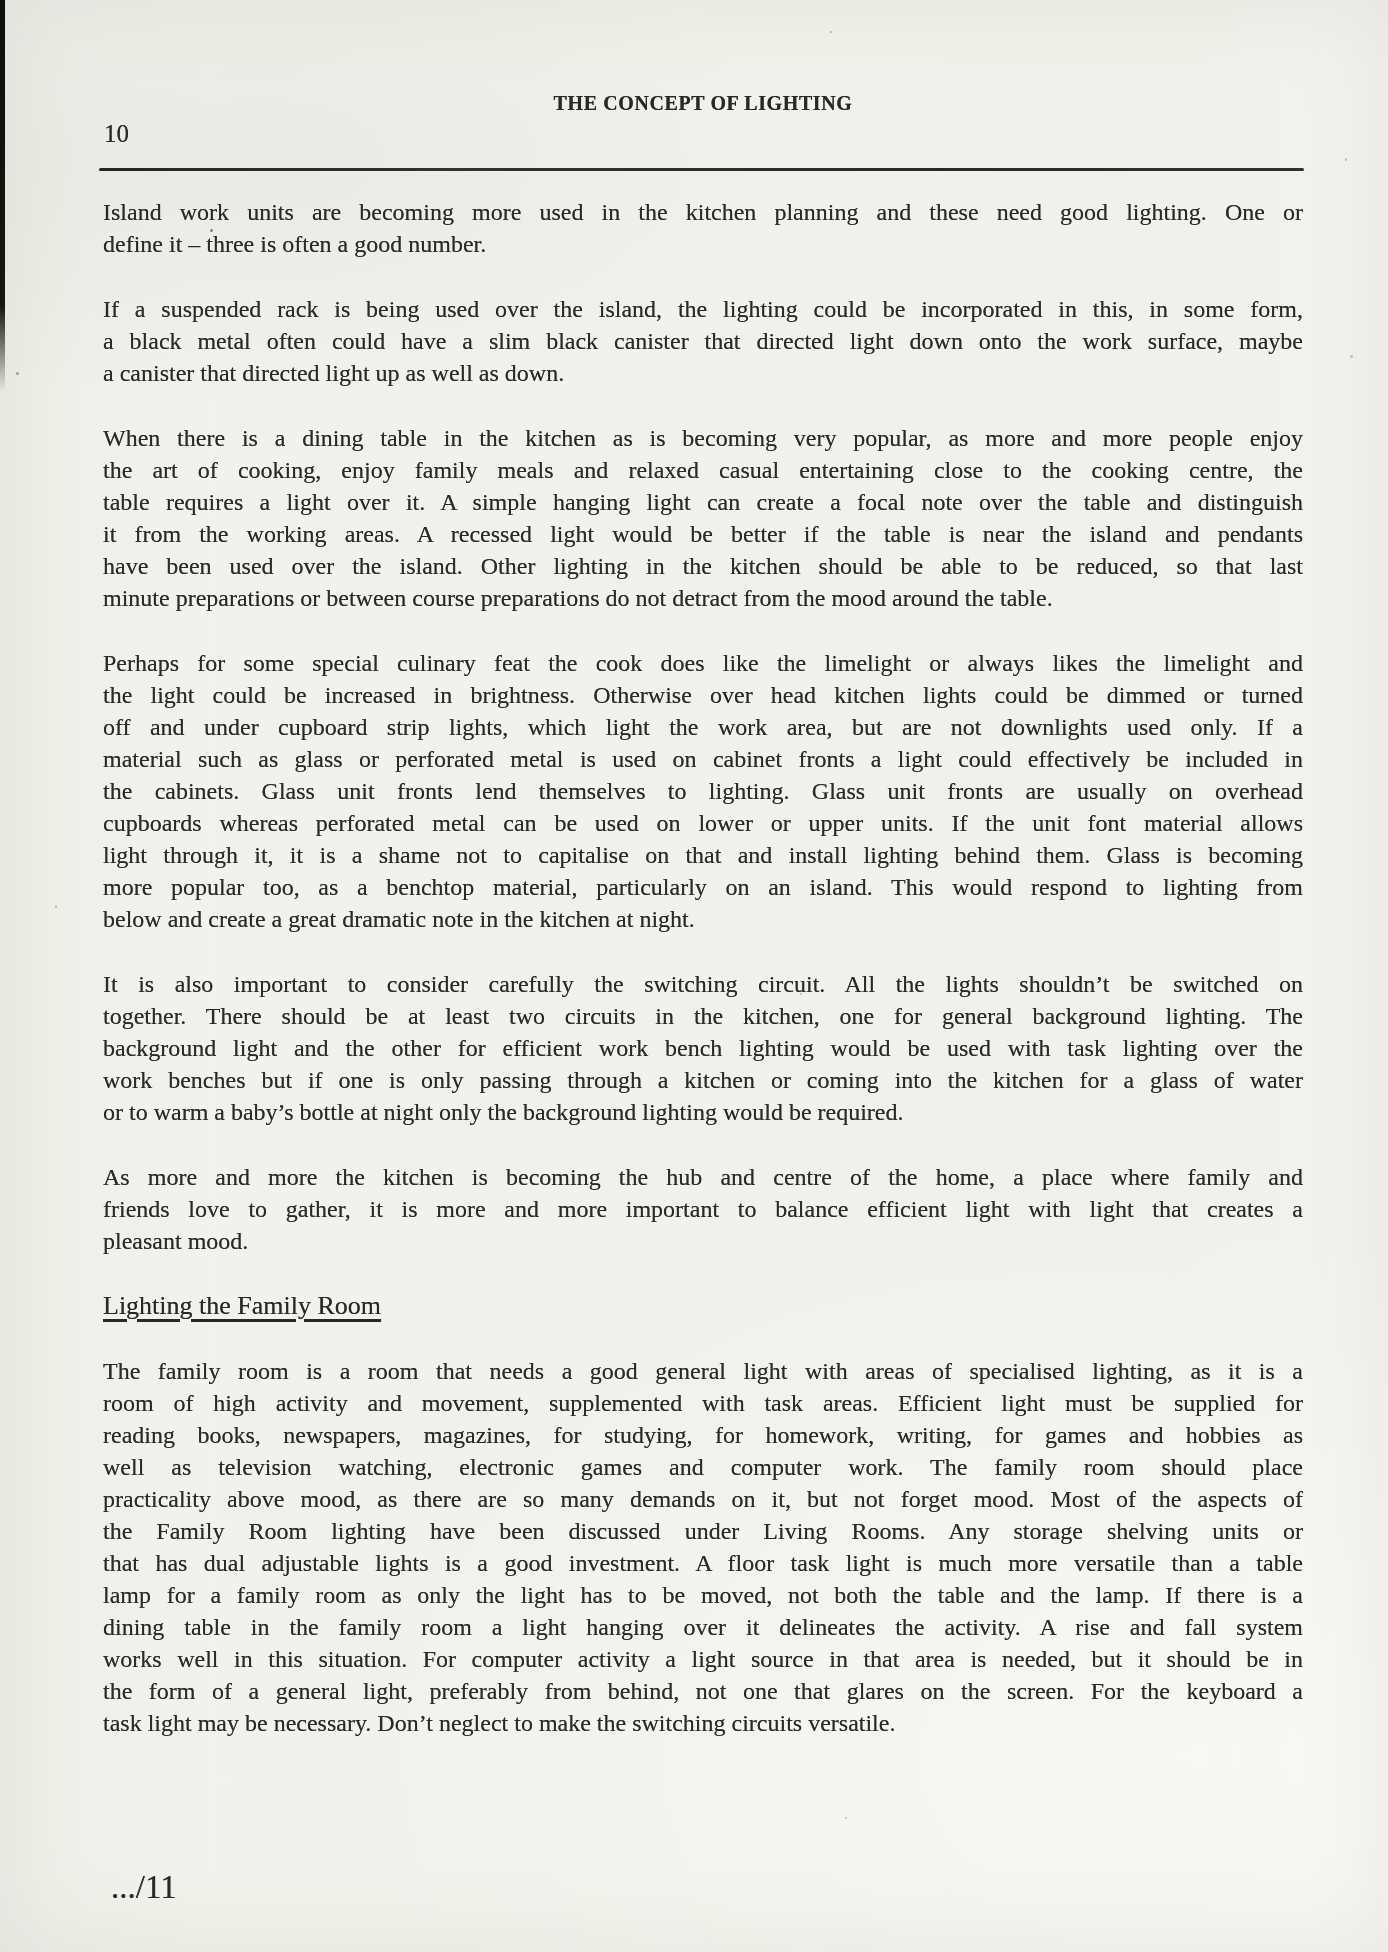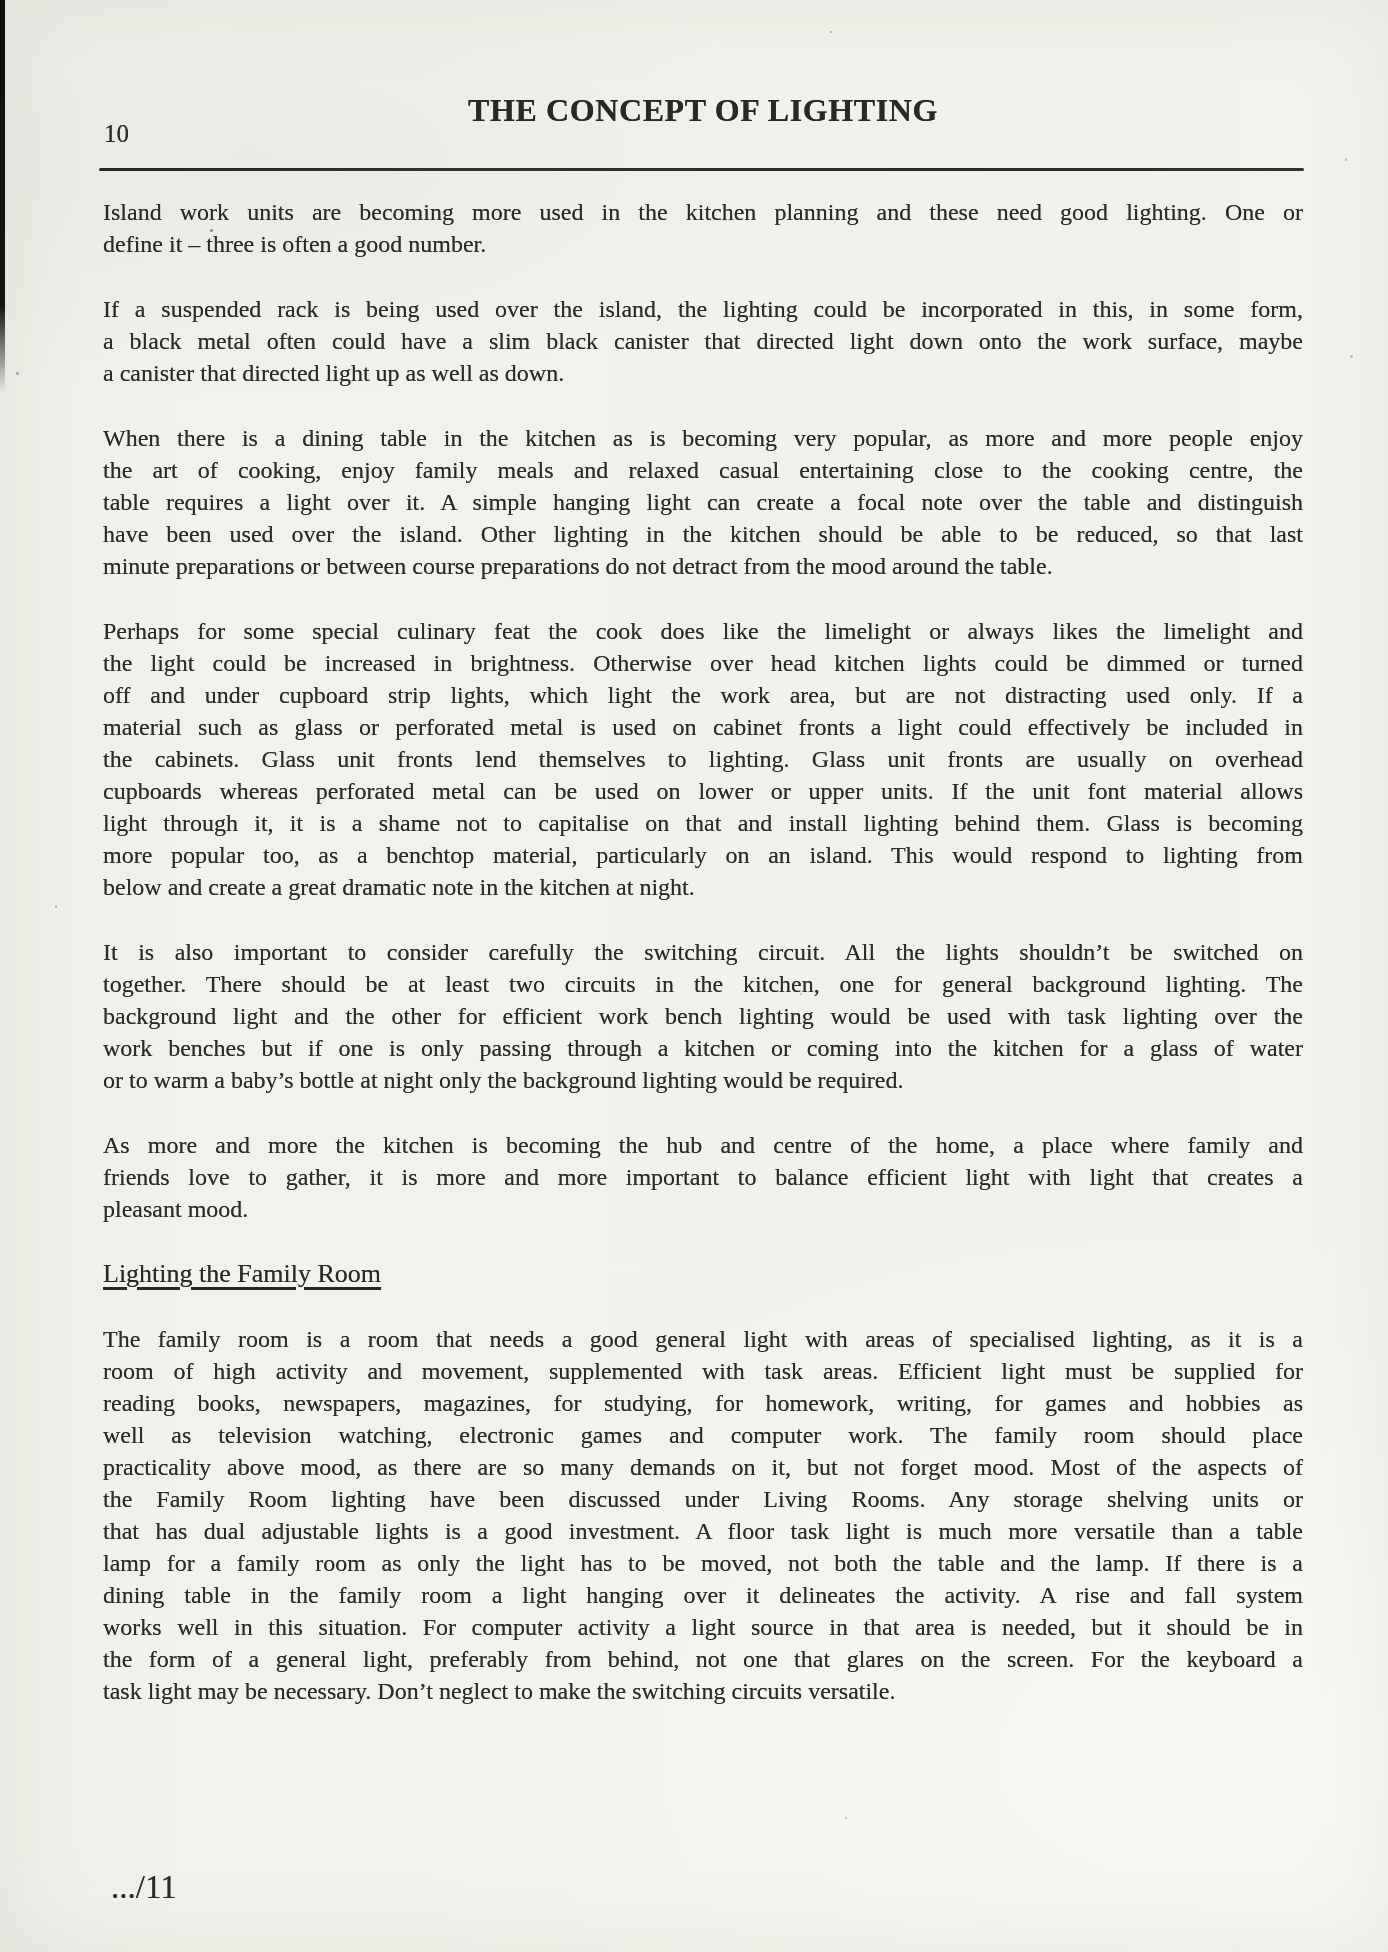--- a/index.html
+++ b/index.html
@@ -15,21 +15,21 @@
     font-family:"Liberation Serif","DejaVu Serif",serif;
   }
   .edge-strip{
     position:absolute;left:0;top:0;width:5px;height:392px;
     background:linear-gradient(180deg,#0d0f0d 0%,#15170f 78%,rgba(20,22,16,0) 100%);
   }
   .col{position:absolute;left:103px;top:0;width:1200px;height:1952px;}
   .title{
     position:absolute;top:92px;left:0;width:100%;
     text-align:center;
-    font-size:32px;font-weight:700;letter-spacing:0.6px;
+    font-size:20px;font-weight:700;letter-spacing:0.6px;
     color:#242a24;
     text-shadow:0 0 0.6px rgba(36,42,36,0.75);
   }
   .pageno{
     position:absolute;top:120px;left:1px;
     font-size:25px;font-weight:400;color:#272c26;
     text-shadow:0 0 0.5px rgba(36,42,36,0.7);
   }
   .rule{
     position:absolute;top:168px;left:-4px;width:1205px;height:3px;
@@ -85,27 +85,28 @@
         </div>
         <div class="para">
           <div class="tl">If a suspended rack is being used over the island, the lighting could be incorporated in this, in some form,</div>
           <div class="tl">a black metal often could have a slim black canister that directed light down onto the work surface, maybe</div>
           <div class="tl tl-last">a canister that directed light up as well as down.</div>
         </div>
         <div class="para">
           <div class="tl">When there is a dining table in the kitchen as is becoming very popular, as more and more people enjoy</div>
           <div class="tl">the art of cooking, enjoy family meals and relaxed casual entertaining close to the cooking centre, the</div>
           <div class="tl">table requires a light over it.  A simple hanging light can create a focal note over the table and distinguish</div>
+          <div class="tl">it from the working areas.  A recessed light would be better if the table is near the island and pendants</div>
           <div class="tl">have been used over the island. Other lighting in the kitchen should be able to be reduced, so that last</div>
           <div class="tl tl-last">minute preparations or between course preparations do not detract from the mood around the table.</div>
         </div>
         <div class="para">
           <div class="tl">Perhaps for some special culinary feat the cook does like the limelight or always likes the limelight and</div>
           <div class="tl">the light could be increased in brightness.  Otherwise over head kitchen lights could be dimmed or turned</div>
-          <div class="tl">off and under cupboard strip lights, which light the work area, but are not distracting used only.  If a</div>
+          <div class="tl">off and under cupboard strip lights, which light the work area, but are not downlights used only.  If a</div>
           <div class="tl">material such as glass or perforated metal is used on cabinet fronts a light could effectively be included in</div>
           <div class="tl">the cabinets.  Glass unit fronts lend themselves to lighting. Glass unit fronts are usually on overhead</div>
           <div class="tl">cupboards whereas perforated metal can be used on lower or upper units. If the unit font material allows</div>
           <div class="tl">light through it, it is a shame not to capitalise on that and install lighting behind them. Glass is becoming</div>
           <div class="tl">more popular too, as a benchtop material, particularly on an island.  This would respond to lighting from</div>
           <div class="tl tl-last">below and create a great dramatic note in the kitchen at night.</div>
         </div>
         <div class="para">
           <div class="tl">It is also important to consider carefully the switching circuit.  All the lights shouldn’t be switched on</div>
           <div class="tl">together.  There should be at least two circuits in the kitchen, one for general background lighting. The</div>

